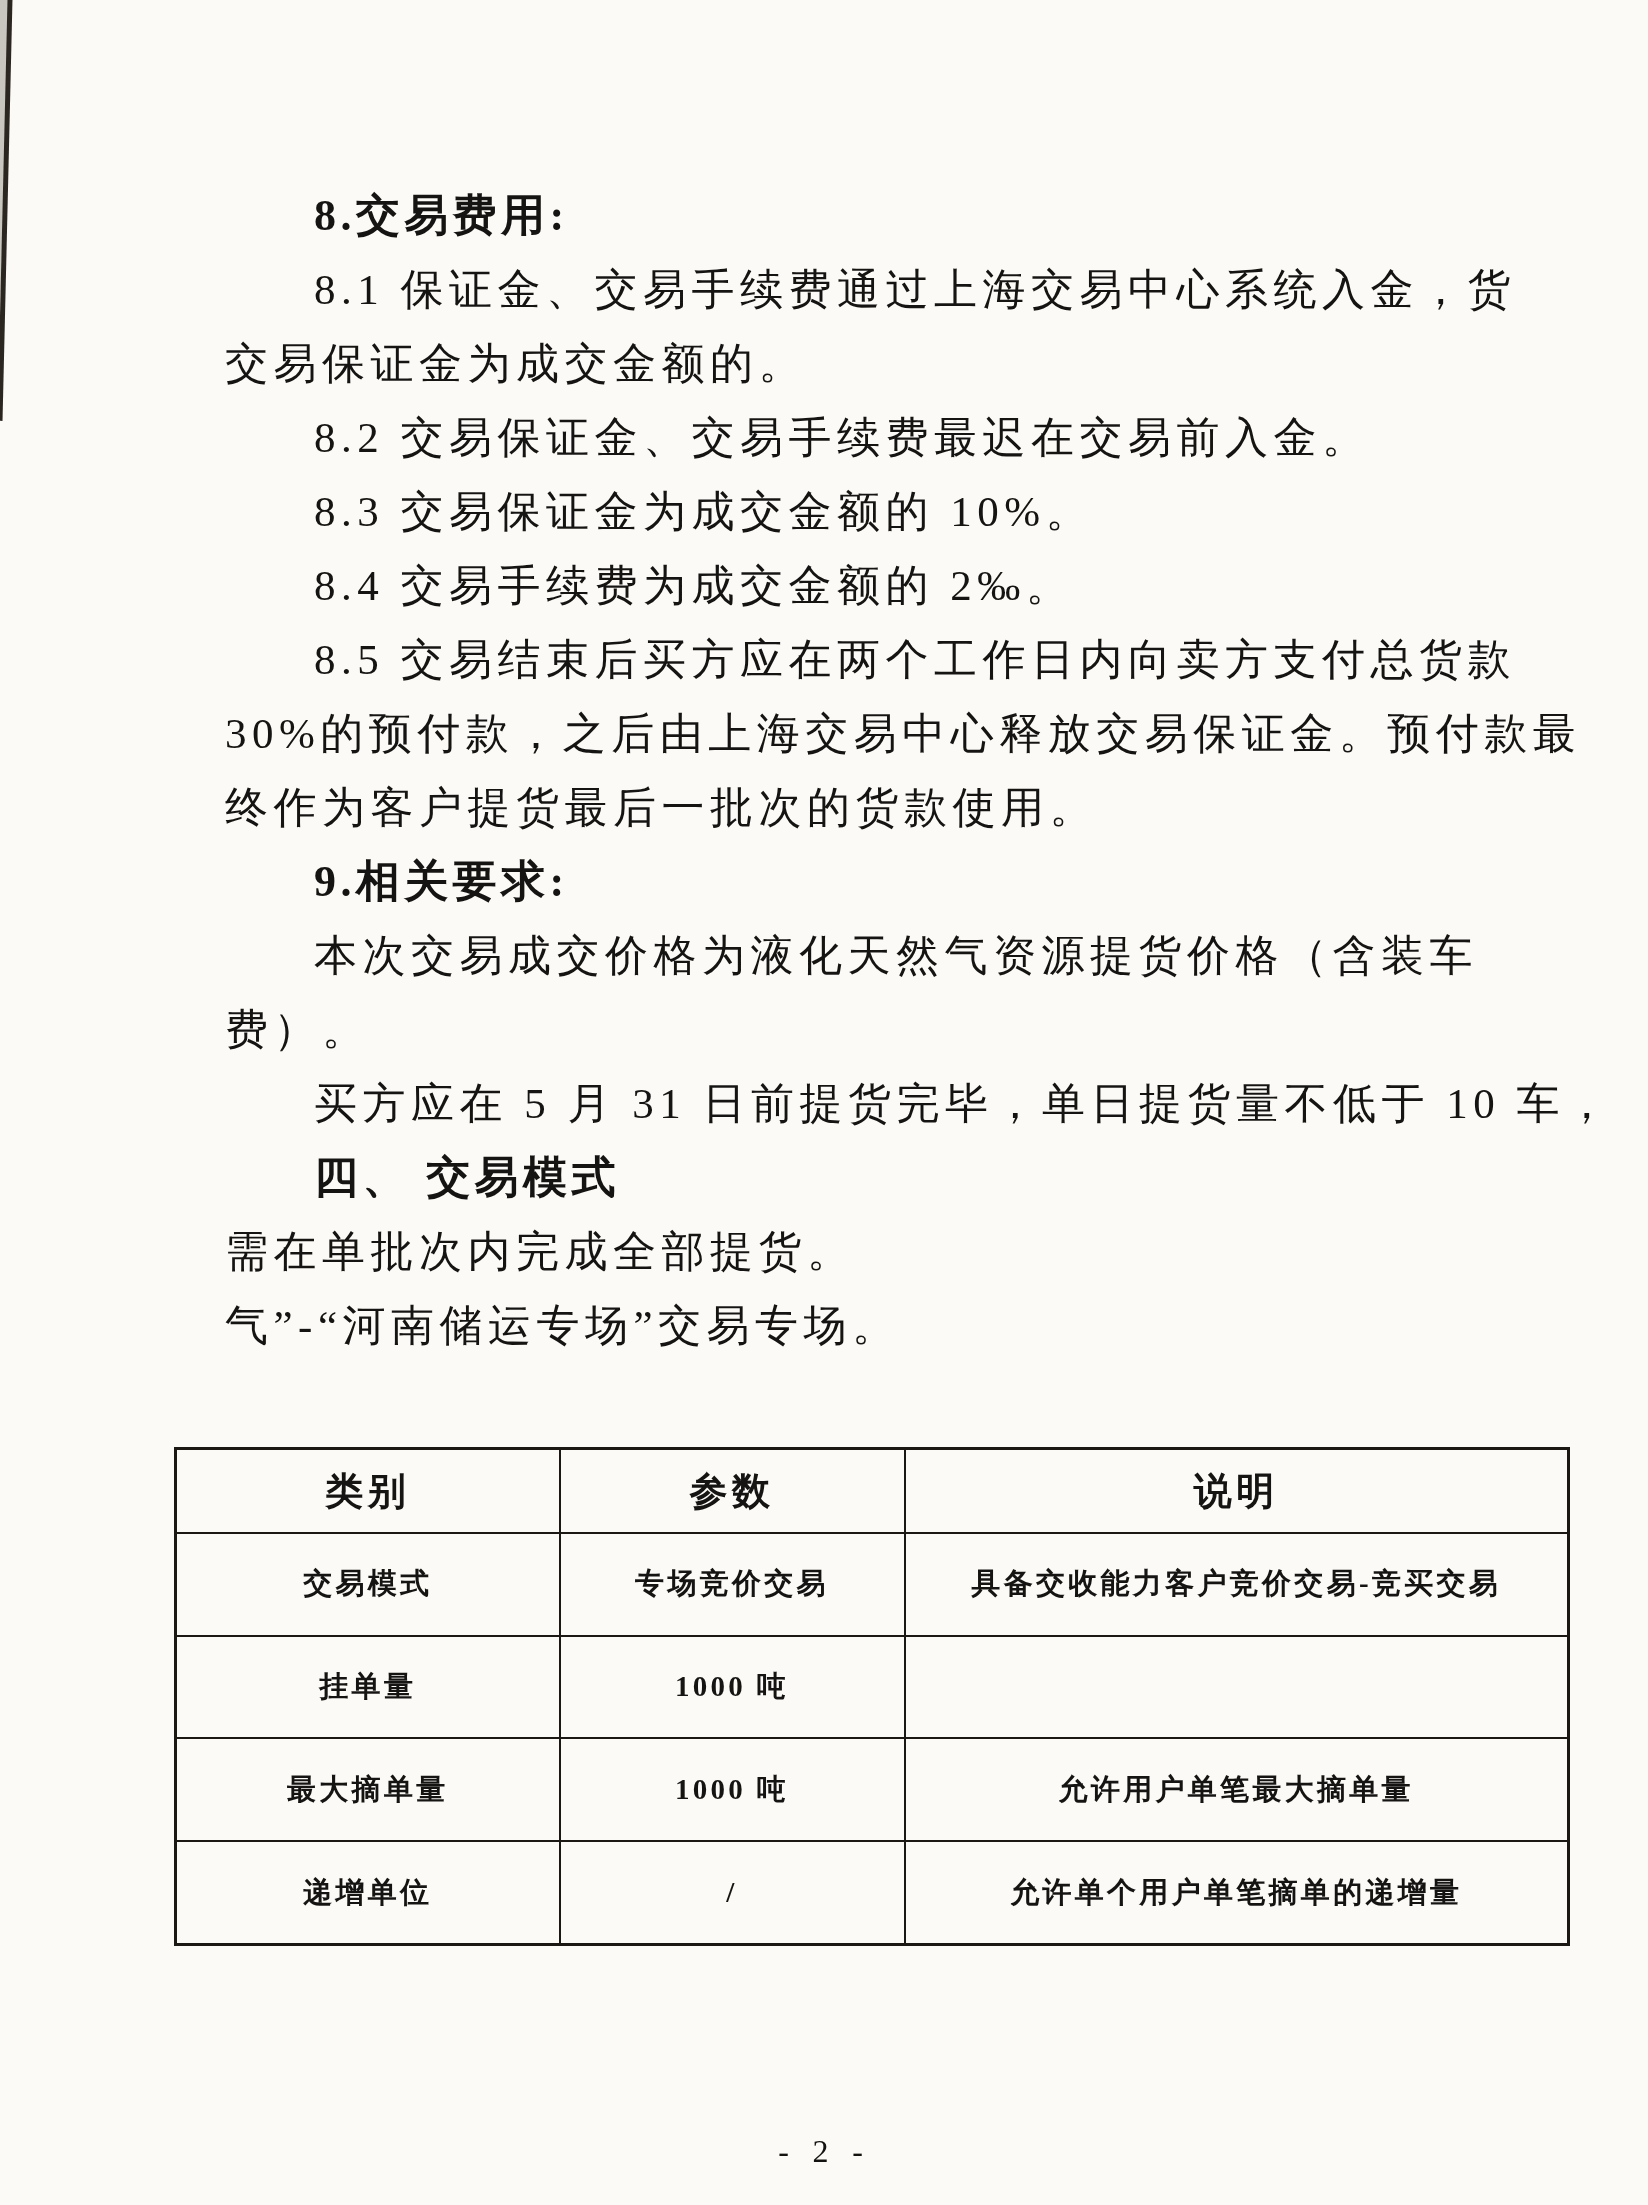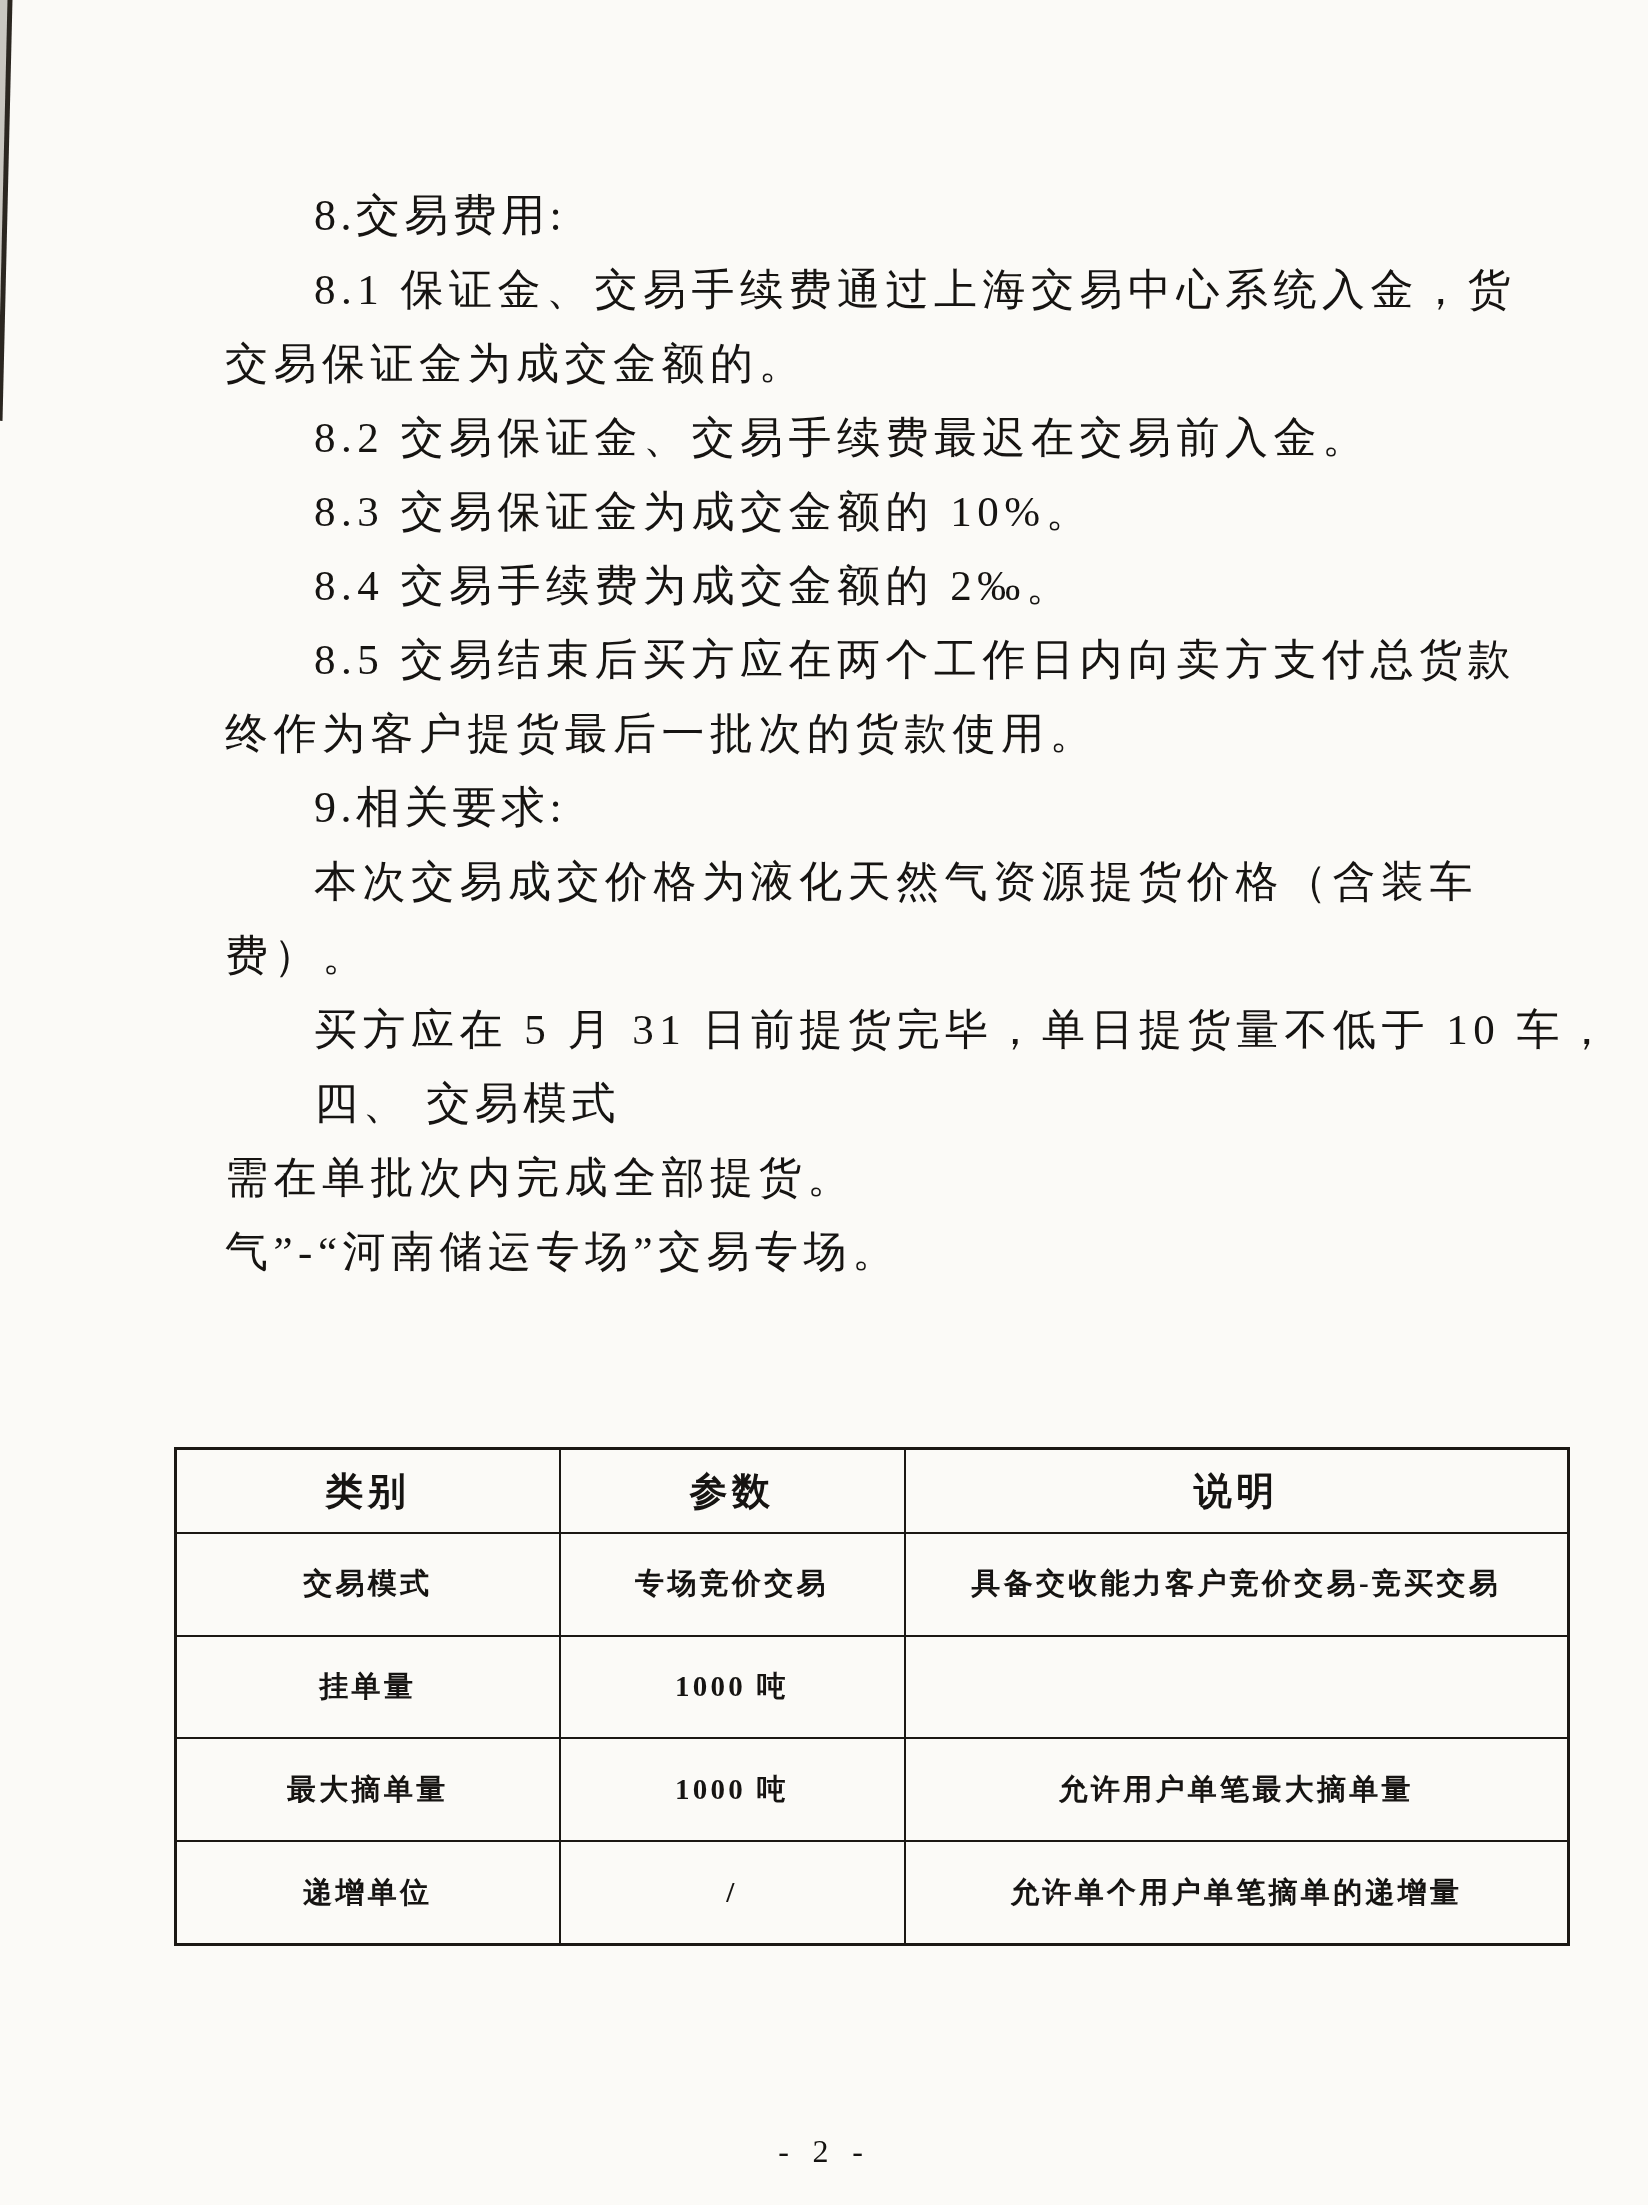--- a/index.html
+++ b/index.html
@@ -19,21 +19,21 @@
     position:absolute;left:225px;top:179px;width:1315px;
   }
   .line{
     font-size:43px;
     line-height:74px;
     height:74px;
     letter-spacing:5.5px;
     white-space:nowrap;
   }
   .indent{text-indent:89px;}
-  .heading{font-weight:normal;font-size:44px;letter-spacing:4.4px;}
+  .heading{font-weight:bold;font-size:44px;letter-spacing:4.4px;}
   
   .param-table{
     position:absolute;left:174px;top:1447px;
     width:1392px;height:499px;
     border-collapse:collapse;
     table-layout:fixed;
     background:transparent;
   }
   .param-table col.c1{width:384px;}
   .param-table col.c2{width:345px;}
@@ -73,20 +73,21 @@
   </svg>
 
   <div class="textblock">
     <div class="line heading indent">8.交易费用:</div>
     <div class="line indent">8.1 保证金、交易手续费通过上海交易中心系统入金，货</div>
     <div class="line">交易保证金为成交金额的。</div>
     <div class="line indent">8.2 交易保证金、交易手续费最迟在交易前入金。</div>
     <div class="line indent">8.3 交易保证金为成交金额的 10%。</div>
     <div class="line indent">8.4 交易手续费为成交金额的 2‰。</div>
     <div class="line indent">8.5 交易结束后买方应在两个工作日内向卖方支付总货款</div>
+    <div class="line">30%的预付款，之后由上海交易中心释放交易保证金。预付款最</div>
     <div class="line">终作为客户提货最后一批次的货款使用。</div>
     <div class="line heading indent">9.相关要求:</div>
     <div class="line indent">本次交易成交价格为液化天然气资源提货价格（含装车</div>
     <div class="line">费）。</div>
     <div class="line indent">买方应在 5 月 31 日前提货完毕，单日提货量不低于 10 车，</div>
     <div class="line heading indent">四、 交易模式</div>
     <div class="line">需在单批次内完成全部提货。</div>
     <div class="line">气”-“河南储运专场”交易专场。</div>
   </div>
 

